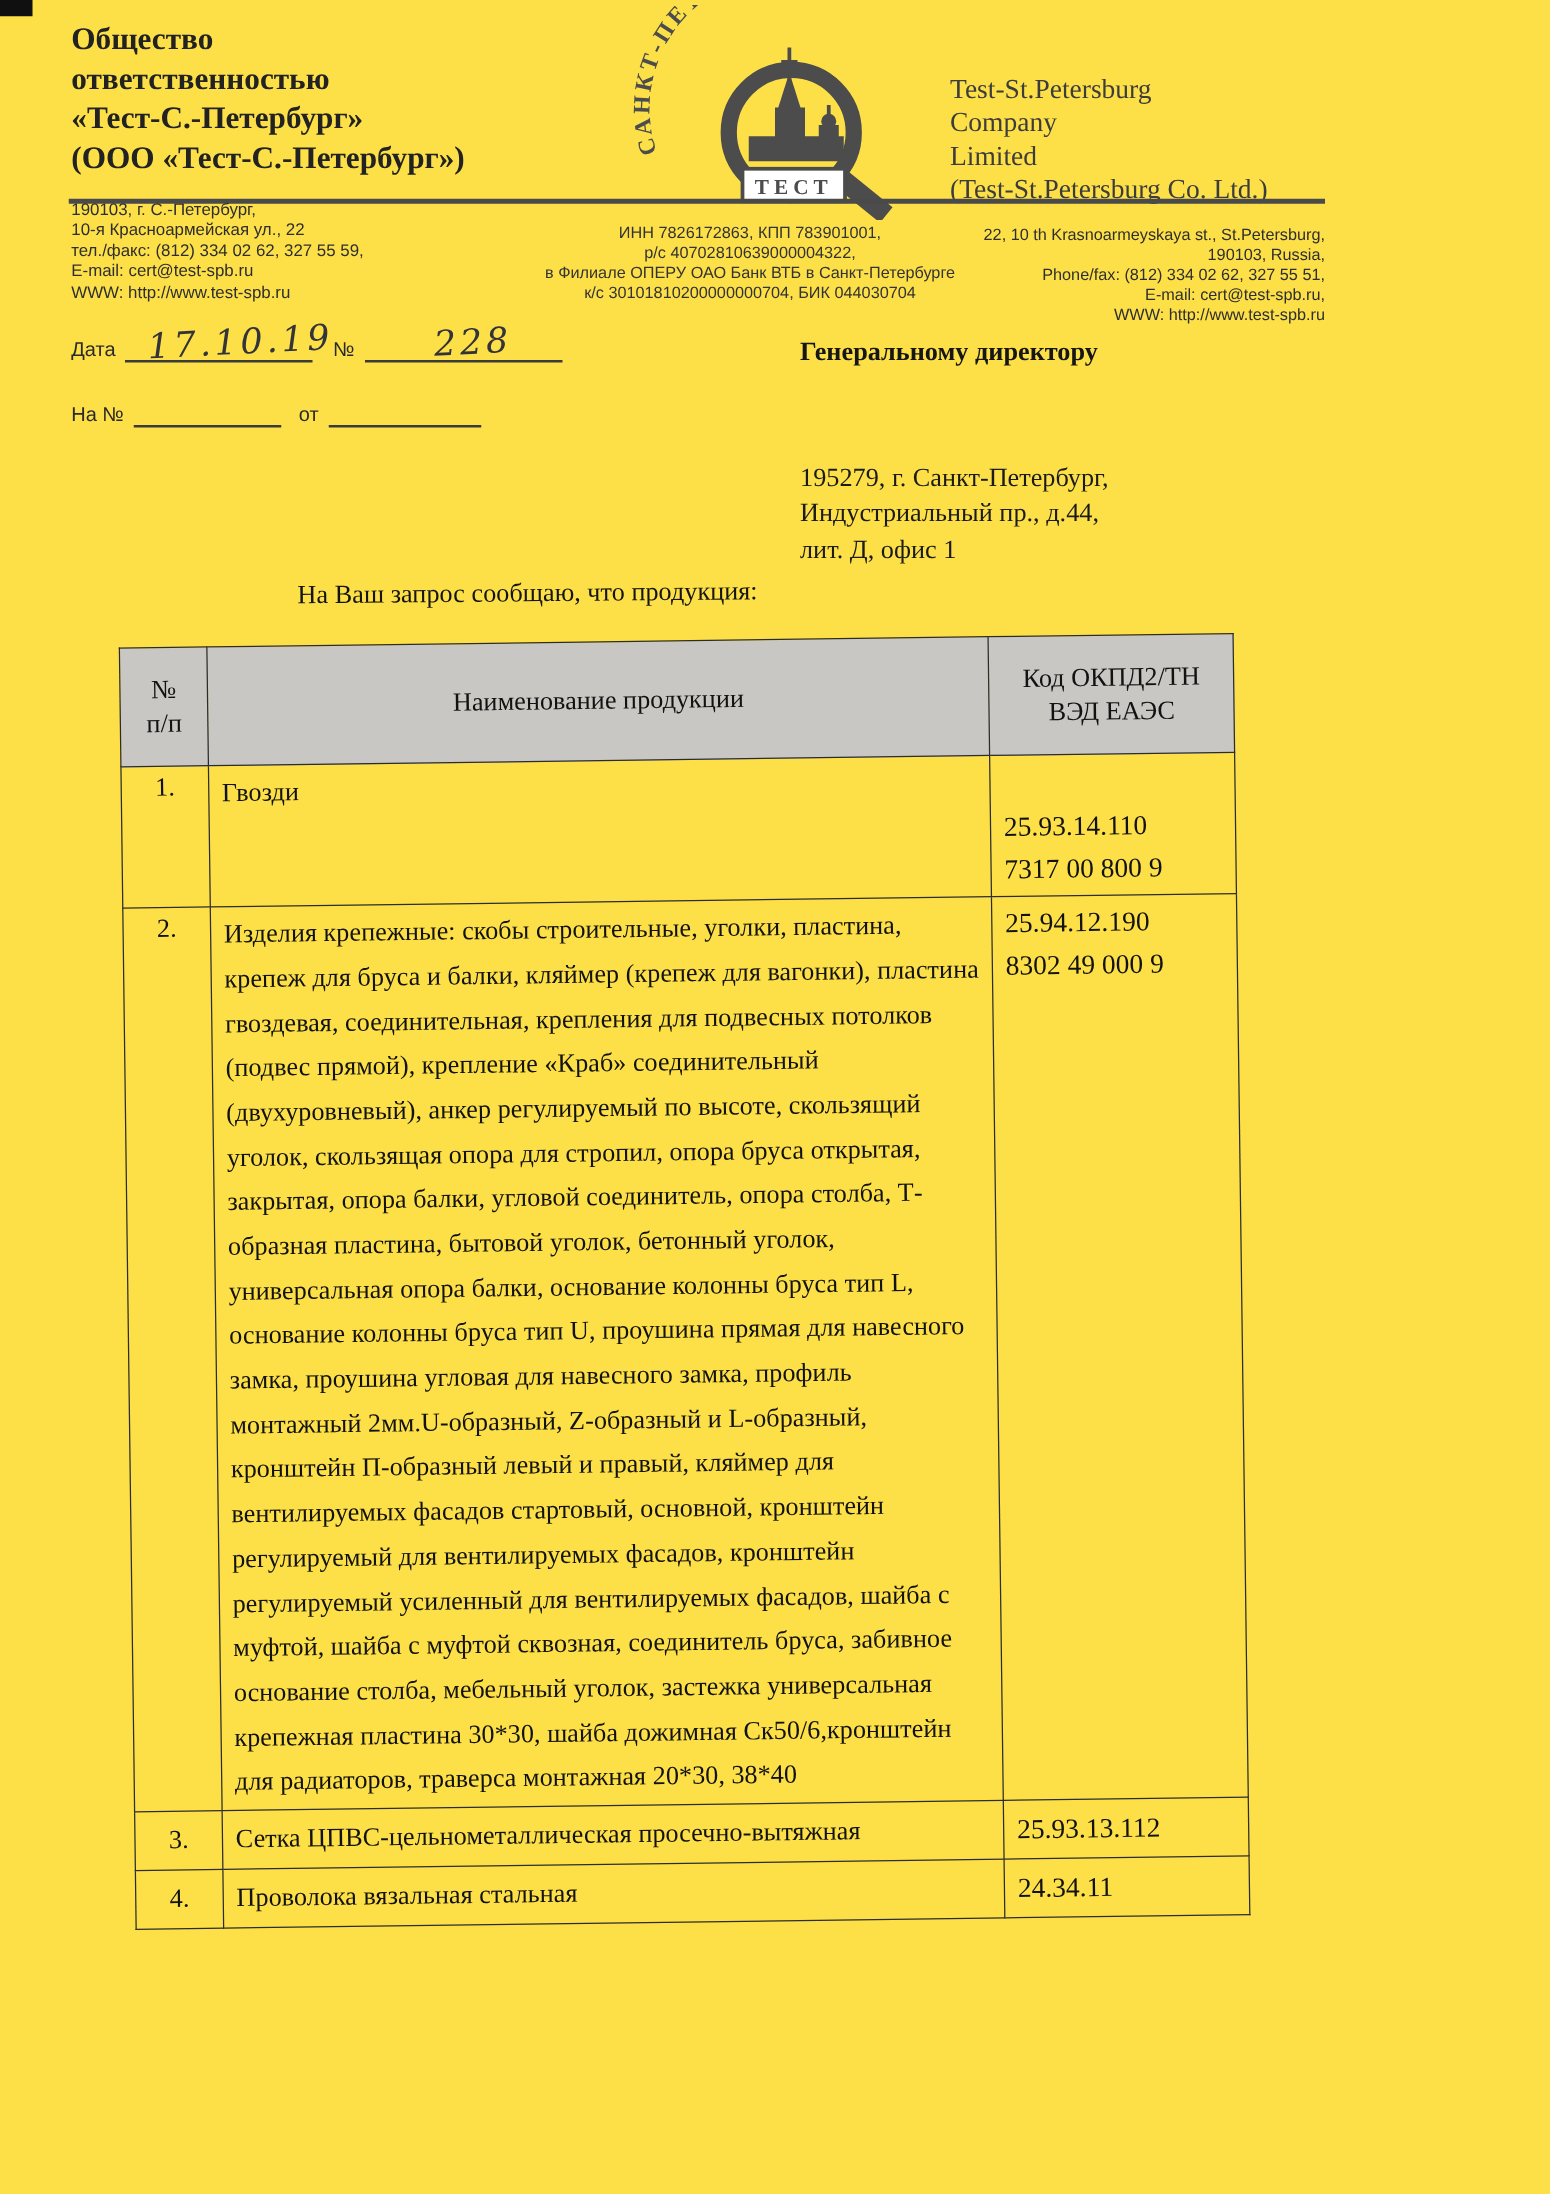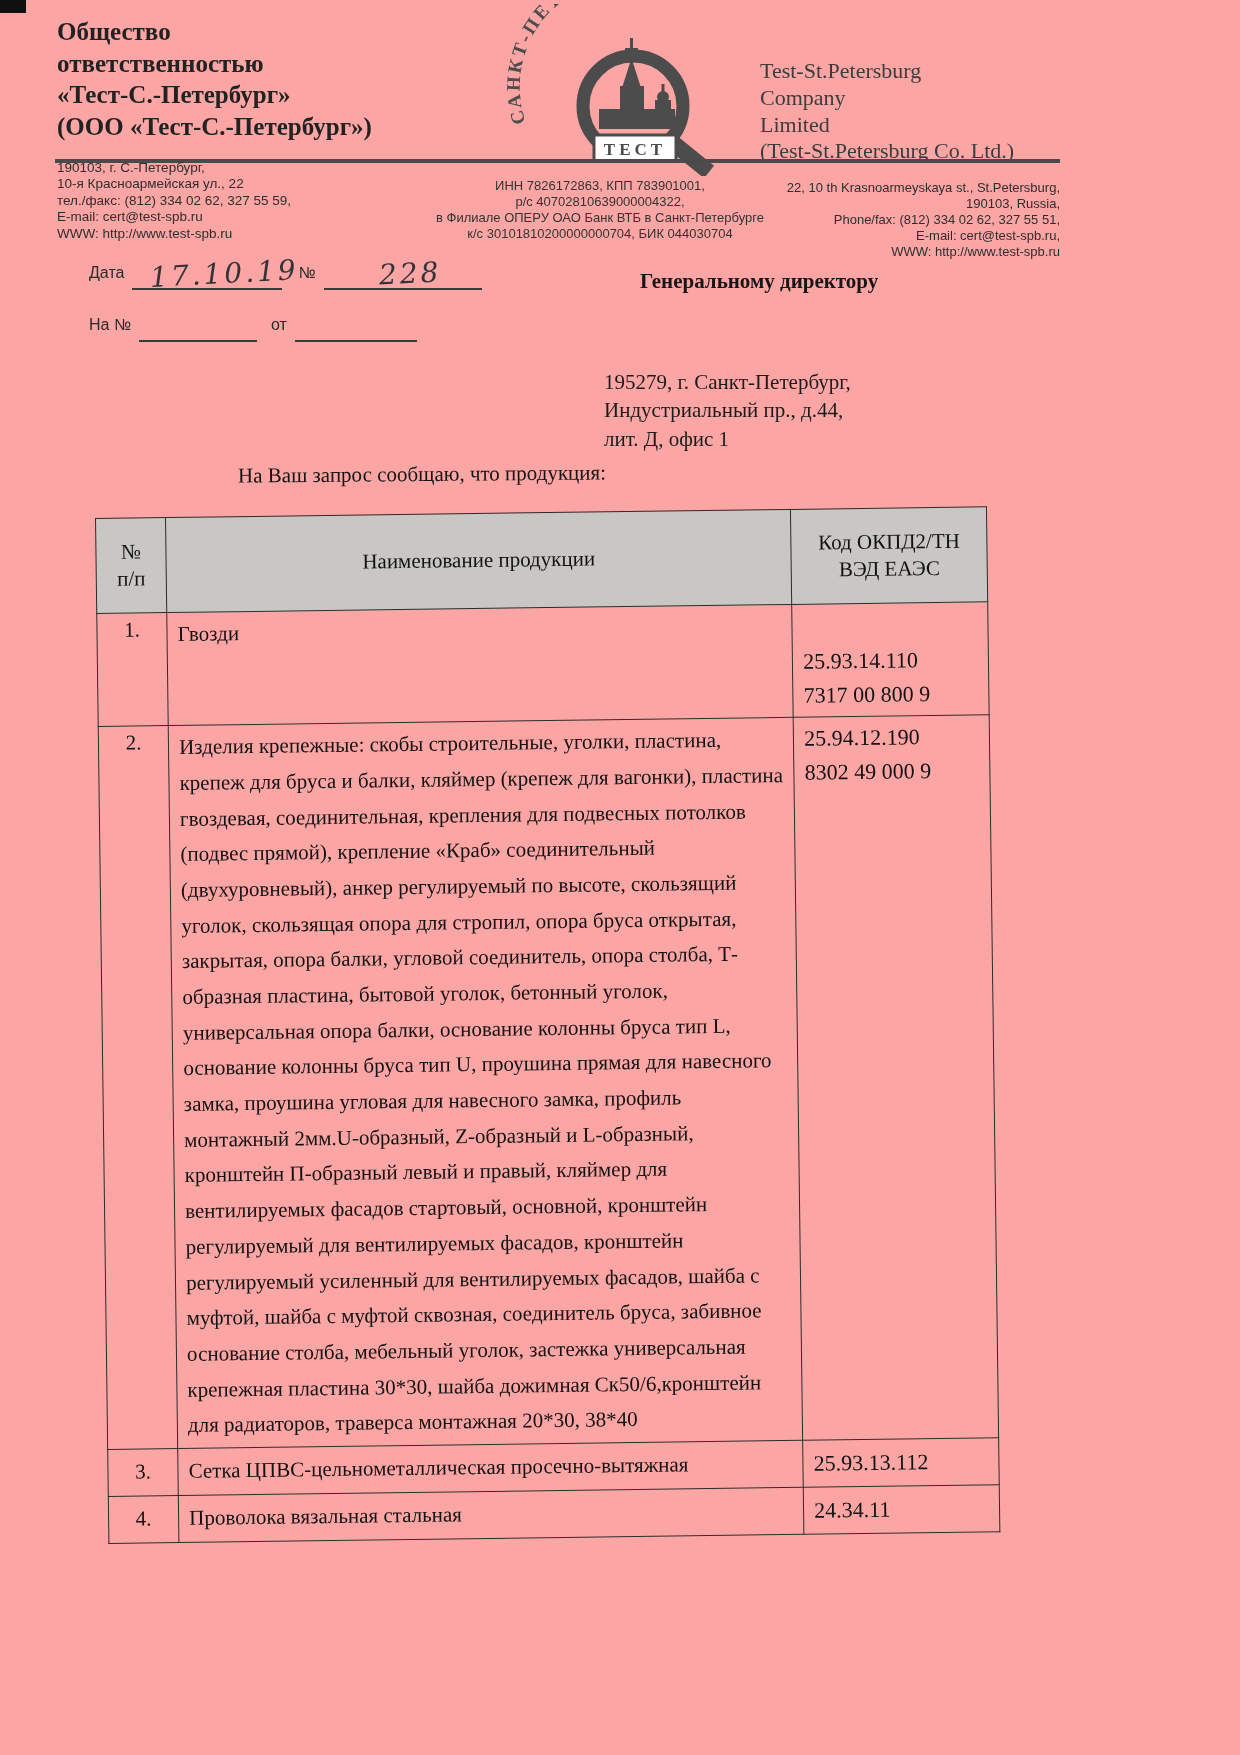--- a/index.html
+++ b/index.html
@@ -6,21 +6,21 @@
   body{
     width:1240px;height:1755px;
     background:#f4f4f2;
     font-family:"Liberation Serif", serif;
     color:#1e1e1e;
     position:relative;
     overflow:hidden;
   }
   .page{
     position:absolute;inset:0;
-    background:#fca5a5;
+    background:#fde047;
   }
   .corner-mark{position:absolute;left:0;top:0;width:26px;height:13px;background:#101010;}
 
   
   .company-ru{position:absolute;left:57px;top:16px;width:430px;
     font-weight:bold;font-size:25px;line-height:1.26;color:#222;}
   .company-en{position:absolute;left:760px;top:58px;width:300px;text-align:left;
     font-weight:normal;font-size:22px;line-height:1.22;color:#3c3c3c;}
   .logo-wrap{position:absolute;left:495px;top:4px;width:260px;height:172px;}
   .head-rule{position:absolute;left:55px;top:159px;width:1005px;height:4px;background:#4a4a4a;}
@@ -28,33 +28,33 @@
   .addr-left{position:absolute;left:57px;top:160px;width:330px;
     font-family:"Liberation Sans", sans-serif;font-size:13.5px;line-height:1.22;color:#2e2e2e;}
   .bank-center{position:absolute;left:395px;top:178px;width:410px;text-align:center;
     font-family:"Liberation Sans", sans-serif;font-size:13px;line-height:1.24;color:#333;}
   .addr-right{position:absolute;left:700px;top:180px;width:360px;text-align:right;
     font-family:"Liberation Sans", sans-serif;font-size:13px;line-height:1.24;color:#2e2e2e;}
 
   
   .ref{position:absolute;left:57px;top:264px;width:560px;
     font-family:"Liberation Sans", sans-serif;font-size:16px;color:#2a2a2a;}
-  .ref-row{display:flex;align-items:flex-start;margin-bottom:26px;margin-left:32px;}
+  .ref-row{display:flex;align-items:flex-end;margin-bottom:26px;}
   .u-line{display:inline-block;border-bottom:2px solid #3a3a3a;height:24px;position:relative;}
   .hand{
     font-family:"DejaVu Serif", serif;font-style:italic;
     font-size:28px;color:#33333a;letter-spacing:3px;
     position:absolute;left:18px;bottom:-2px;transform:rotate(-3deg);white-space:nowrap;
   }
   .lbl{margin-right:8px;}
 
   
   .recipient{position:absolute;left:640px;top:266px;width:420px;
     font-weight:bold;font-size:21px;line-height:1.45;color:#161616;}
-  .recipient-addr{position:absolute;left:604px;top:368px;width:420px;
+  .recipient-addr{position:absolute;left:640px;top:368px;width:420px;
     font-size:21px;line-height:1.35;color:#1b1b1b;}
 
   .intro{position:absolute;left:238px;top:462px;font-size:21px;color:#141414;
     transform:rotate(-0.5deg);}
 
   
   .tbl{
     position:absolute;left:95px;top:518px;width:892px;
     border-collapse:collapse;
     transform:rotate(-0.75deg);transform-origin:left top;

